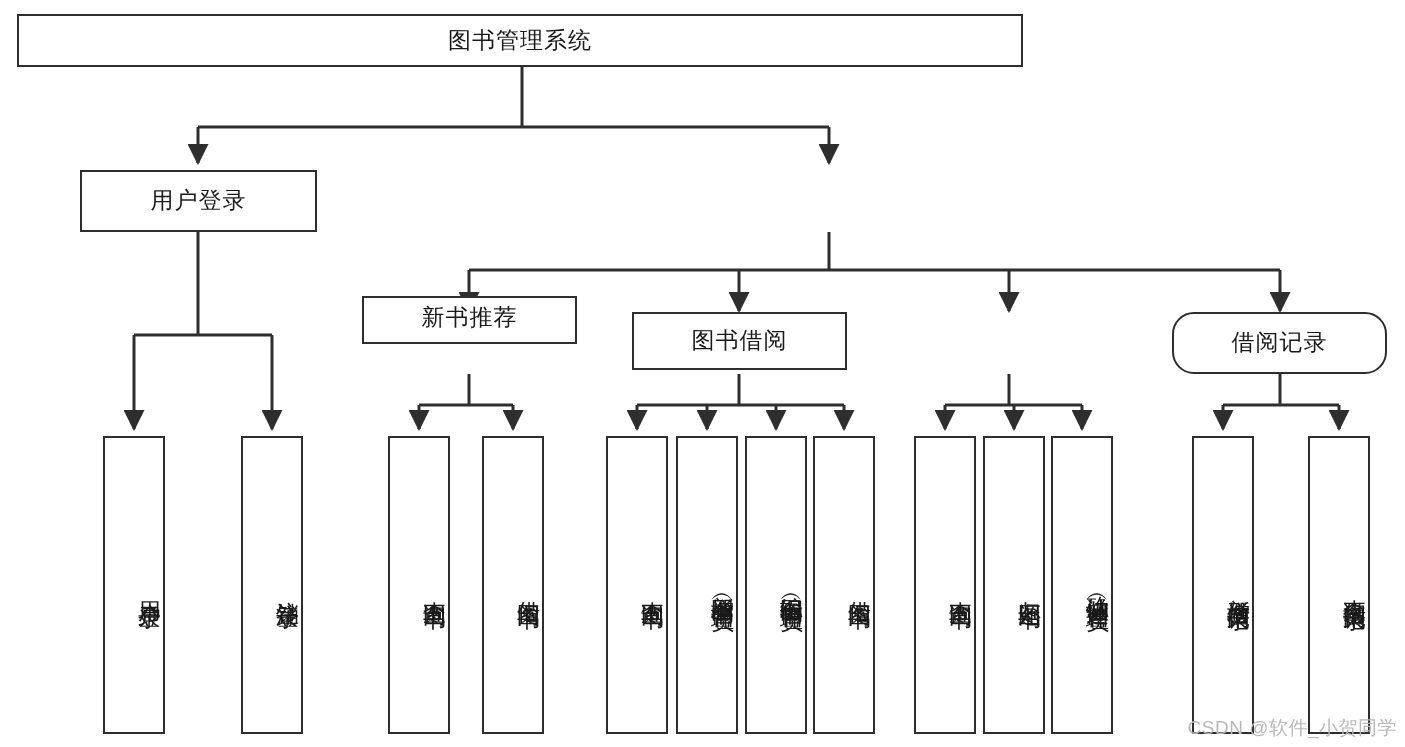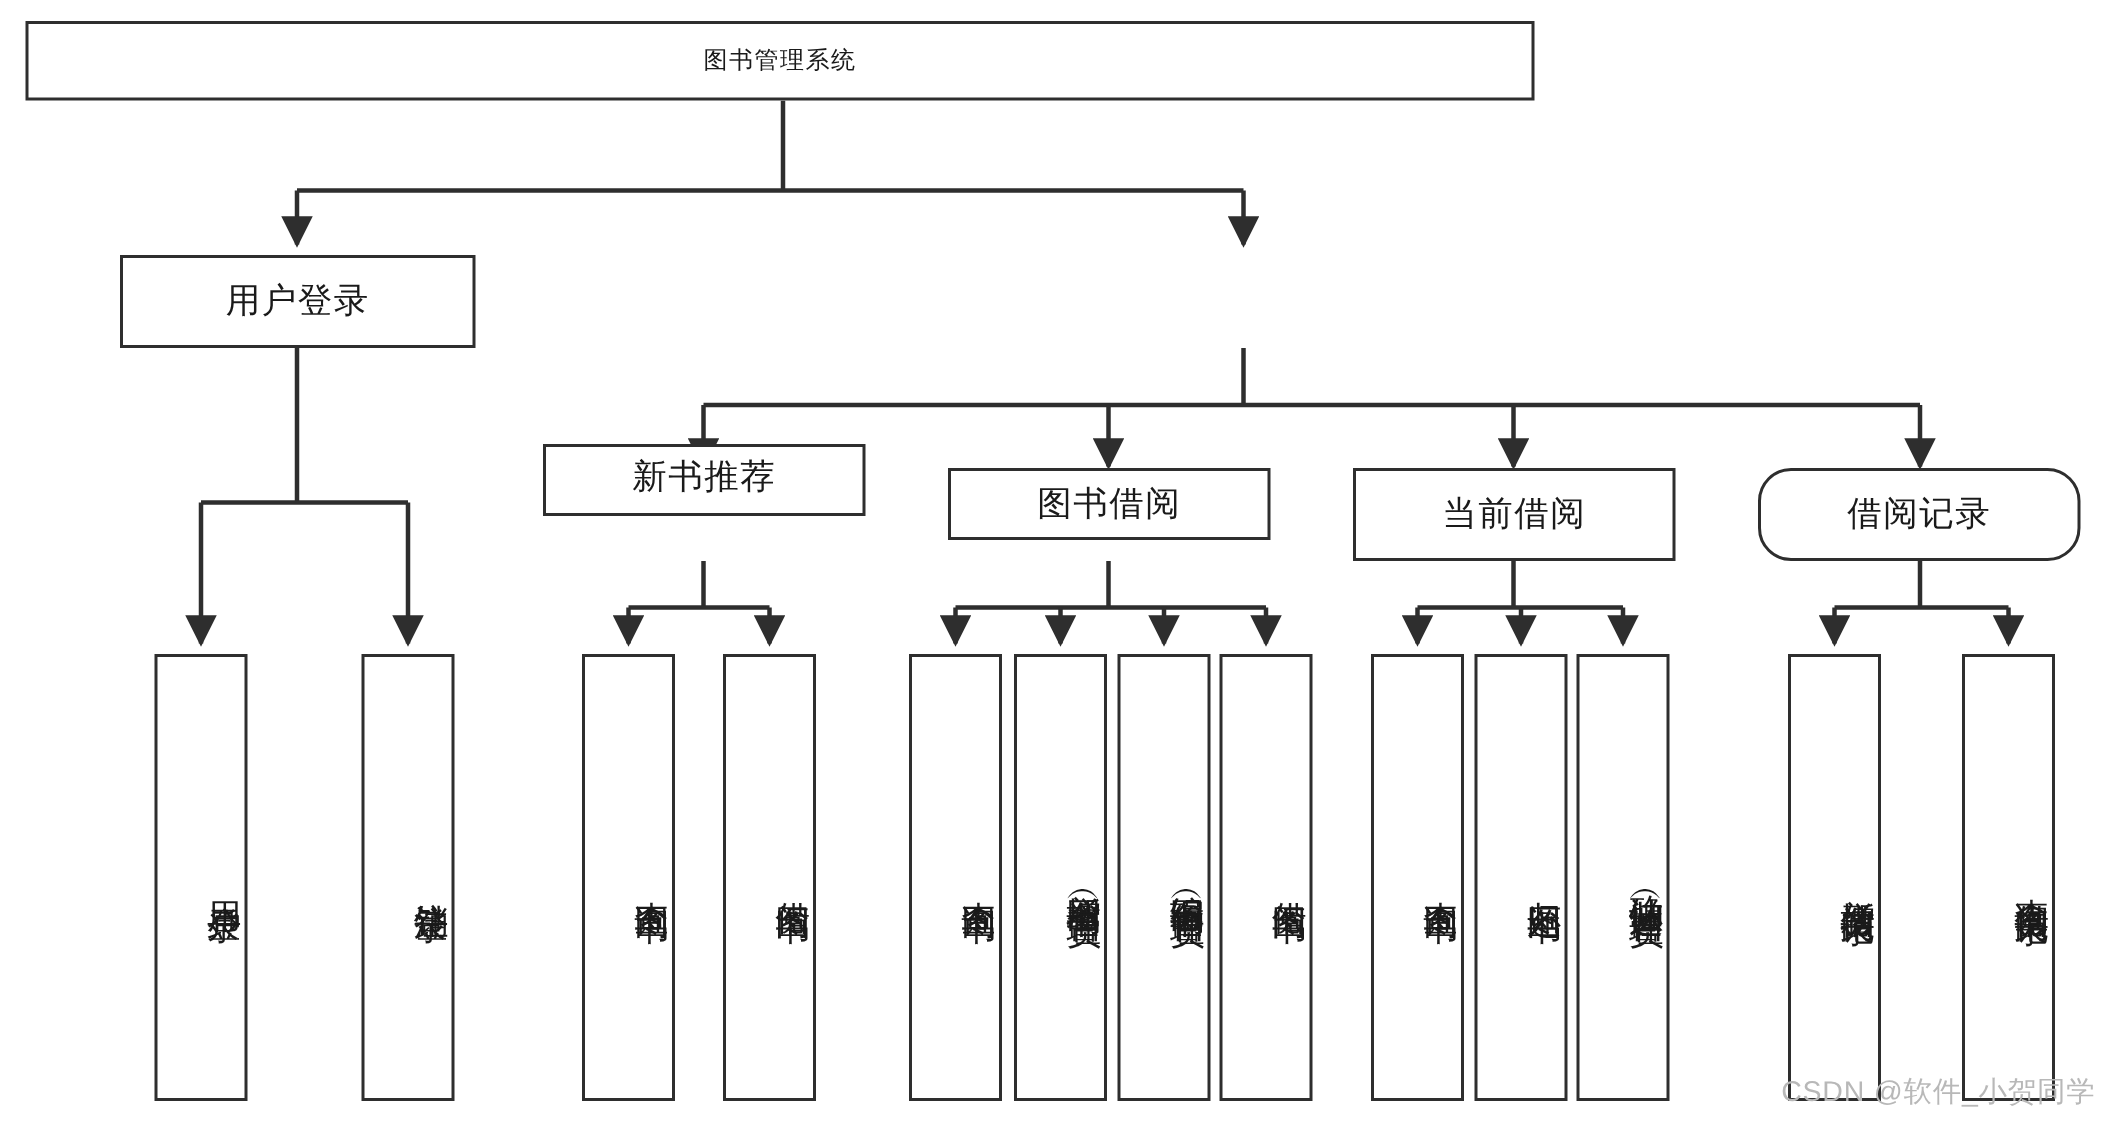--- a/index.html
+++ b/index.html
@@ -35,21 +35,21 @@
     color: #1a1a1a;
     z-index: 2;
   }
   .node-h {
     font-size: 23px;
     letter-spacing: 1px;
     line-height: 1.1;
     white-space: nowrap;
   }
   .node-root {
-    font-size: 16px;
+    font-size: 23px;
   }
   .node-v {
     writing-mode: vertical-rl;
     text-orientation: upright;
     font-size: 23px;
     line-height: 1.16;
     letter-spacing: 2px;
     padding-top: 4px;
     align-items: flex-start;
     justify-content: center;
@@ -127,25 +127,22 @@
     <span>图书管理系统</span>
   </div>
 
   <div class="node node-h" style="left:80px; top:170px; width:237px; height:62px;">
     <span>用户登录</span>
   </div>
 
   <div class="node node-h" style="left:362px; top:296px; width:215px; height:48px;font-family:Liberation Mono, monospace;">
     <span>新书推荐</span>
   </div>
-  <div class="node node-h" style="left:632px; top:312px; width:215px; height:48px;text-align:center;">
+  <div class="node node-h" style="left:632px; top:312px; width:215px; height:58px;text-align:center;">
     <span>图书借阅</span>
-  </div>
-  <div class="node node-h" style="left:902px; top:312px; width:215px; height:62px;">
-    <span>当前借阅</span>
   </div>
   <div class="node node-h" style="left:1172px; top:312px; width:215px; height:62px;border-radius:22px;">
     <span>借阅记录</span>
   </div>
 
   <div class="node node-v" style="left:103px; top:436px; width:62px; height:298px;">
     <span>用户登录</span>
   </div>
   <div class="node node-v" style="left:241px; top:436px; width:62px; height:298px;">
     <span>注销登录</span>

